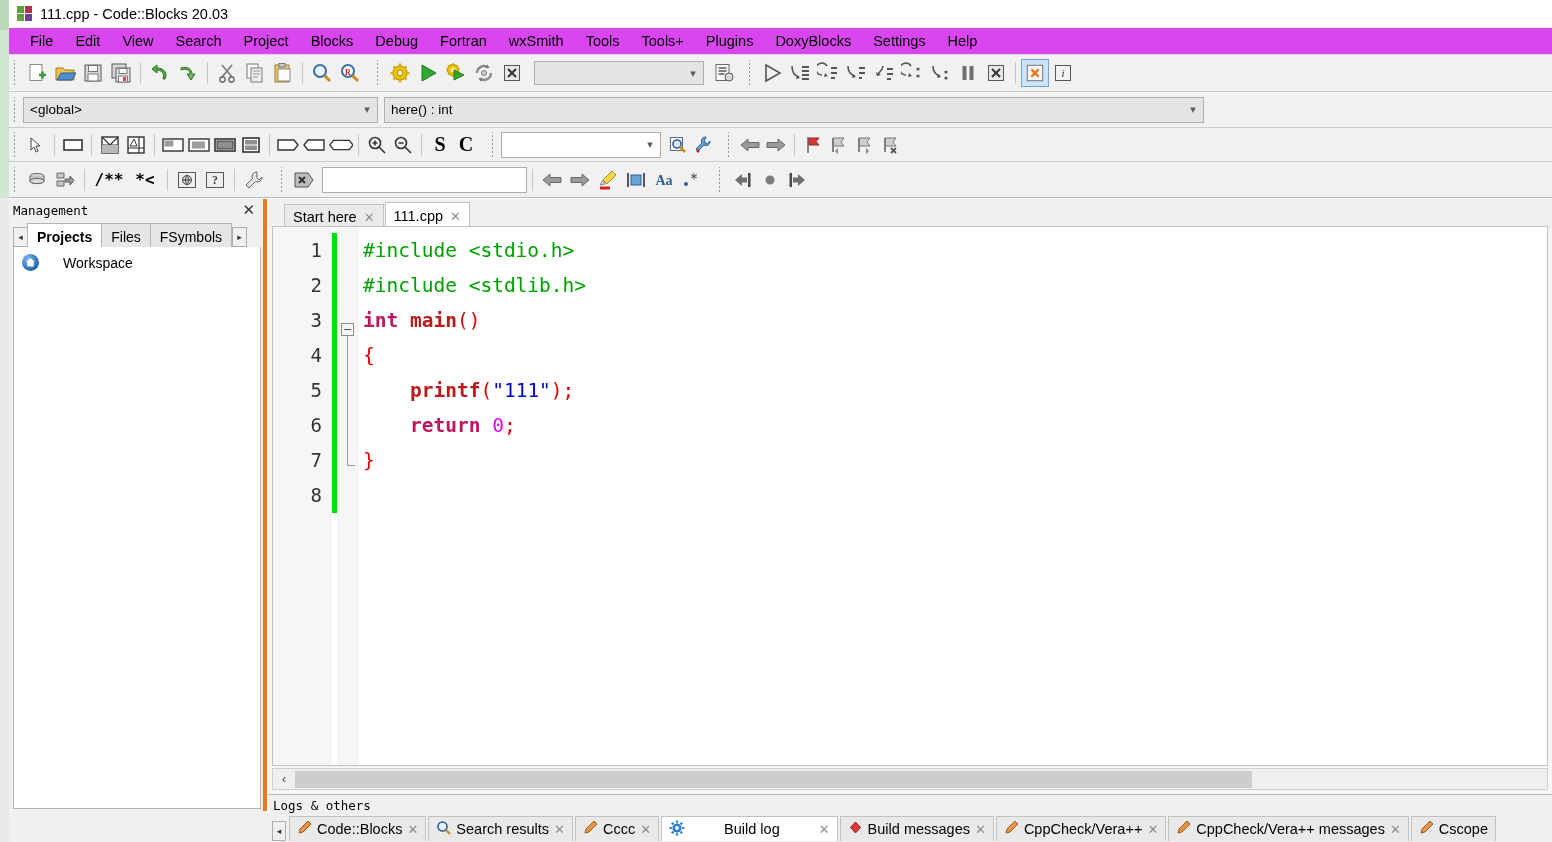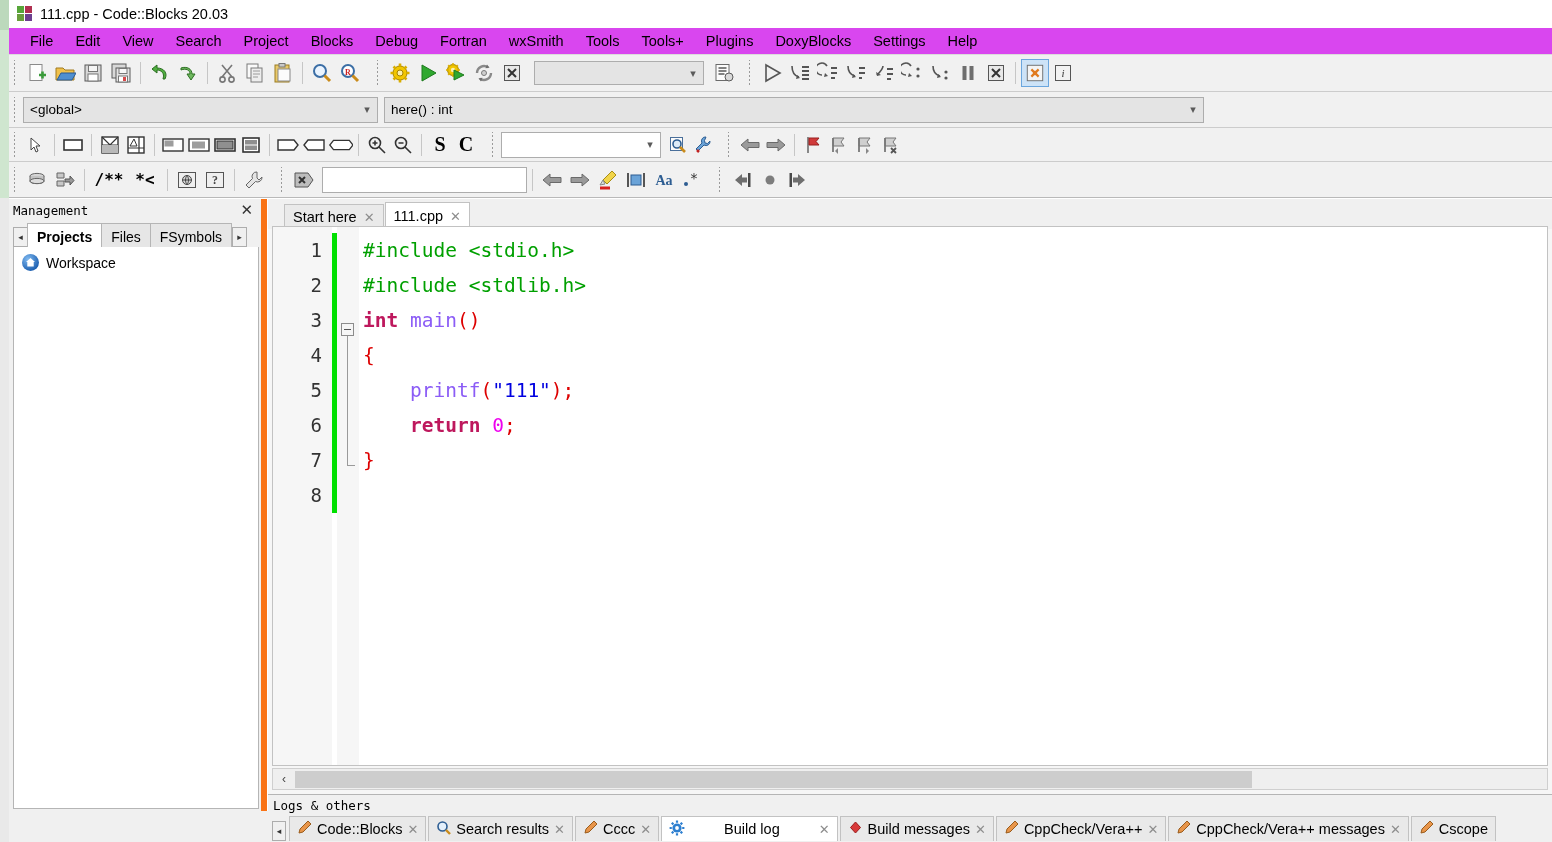--- a/index.html
+++ b/index.html
@@ -56,33 +56,33 @@
 
   
   .combo { height:24px; background:#e4e4e4; border:1px solid #adadad; display:flex; align-items:center;
            padding:0 2px 0 6px; font-size:13.5px; flex:none; }
   .combo .cval { flex:1; white-space:nowrap; overflow:hidden; }
   .combo .carrow { width:16px; text-align:center; color:#5a5a5a; font-size:11px; }
   .combo.white { background:#ffffff; }
 
   
   #mgmt { position:absolute; left:9px; top:199px; width:258px; height:612px; background:#f0f0f0;
-          border-right:6px solid #f97316; }
+          border-right:4px solid #f97316; }
   #mgmt-header { height:22px; display:flex; align-items:center; padding:0 4px 0 4px; }
   #mgmt-title { font-family:"DejaVu Sans Mono", monospace; font-size:12.5px; flex:1; }
   #mgmt-close { font-size:15px; color:#333; padding:0 4px; cursor:default; }
   #mgmt-tabs { height:26px; display:flex; align-items:flex-end; padding-left:4px; }
   .mtab-scroll { width:15px; height:20px; border:1px solid #adadad; background:#f0f0f0;
                  display:flex; align-items:center; justify-content:center; font-size:9px; color:#333; }
   .mtab { height:24px; padding:2px 9px 0 9px; font-size:14px; display:flex; align-items:center;
           border:1px solid #b5b5b5; border-bottom:none; background:#e6e6e6; margin-left:-1px; }
   .mtab.sel { background:#ffffff; font-weight:bold; }
   #mgmt-tree { position:absolute; left:4px; top:48px; right:2px; bottom:2px; background:#ffffff;
                border:1px solid #b5b5b5; border-top:none; padding:6px 4px; }
-  .tree-item { display:flex; align-items:center; gap:7px; font-size:14px; padding:1px 4px; }
+  .tree-item { display:flex; align-items:center; gap:24px; font-size:14px; padding:1px 4px; }
   .home-ico { width:17px; height:17px; border-radius:50%;
               background:radial-gradient(circle at 35% 30%, #7fb9f0, #1c5fb0 75%);
               display:flex; align-items:center; justify-content:center; flex:none; }
   .home-ico svg { display:block; }
 
   
   #editor-area { position:absolute; left:268px; top:199px; width:1284px; height:595px; background:#f6f6f6; }
   #edit-tabs { height:30px; display:flex; align-items:flex-end; padding-left:16px; background:#f0f0f0; }
   .etab { height:25px; display:flex; align-items:center; gap:7px; padding:0 8px; font-size:14.5px;
           border:1px solid #c2c2c2; border-bottom:none; background:#eaeaea; margin-right:1px; }
@@ -98,21 +98,21 @@
   #fold-col { width:22px; background:#f6f6f6; flex:none; padding-top:6px; position:relative; }
   #fold-col .foldbox { position:absolute; left:4px; top:96px; width:13px; height:13px;
                        border:1px solid #8c8c8c; background:#f6f6f6; }
   #fold-col .foldbox:after { content:""; position:absolute; left:2px; top:5px; width:7px; height:1px; background:#555; }
   #fold-col .foldline { position:absolute; left:10px; top:109px; width:1px; height:129px; background:#9a9a9a; }
   #fold-col .foldtail { position:absolute; left:10px; top:238px; width:8px; height:1px; background:#9a9a9a; }
   #code-text { flex:1; padding:6px 0 0 4px; }
   .cline { font-family:"DejaVu Sans Mono", monospace; font-size:19.5px; line-height:35px; white-space:pre; }
   .t-pre { color:#00a000;margin-top:8px; }
   .t-key { color:#be185d; font-weight:bold; }
-  .t-id  { color:#8b5cf6; }
+  .t-id  { color:#b91c1c;font-weight:bold; }
   .t-pun { color:#dd0000; }
   .t-str { color:#0000e0; }
   .t-num { color:#ee00ee; }
 
   #hscroll { position:absolute; left:4px; top:569px; width:1276px; height:22px;
              background:#efefef; border:1px solid #cfcfcf; display:flex; align-items:center; }
   #hscroll .sb-arrow { width:22px; height:20px; display:flex; align-items:center; justify-content:center;
                        font-size:12px; color:#444; }
   #hscroll .sb-thumb { width:957px; height:17px; background:#cdcdcd; }
 

